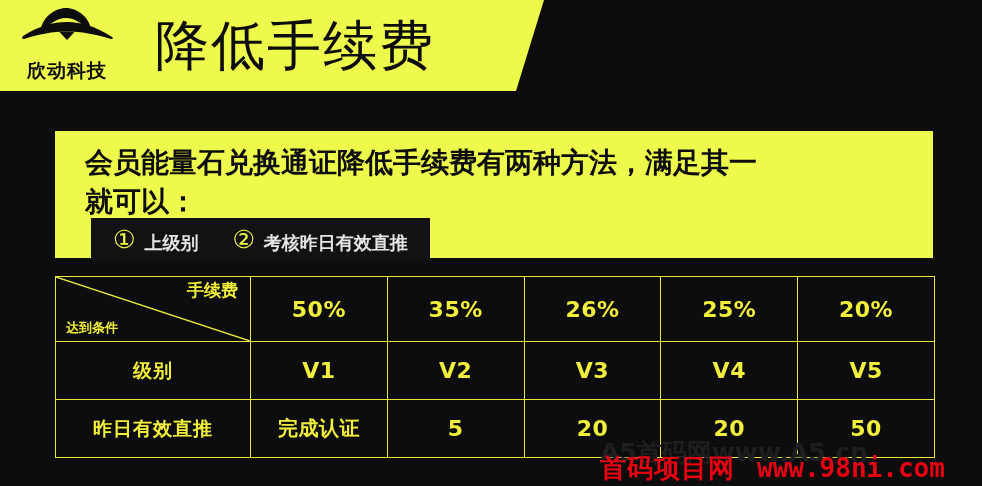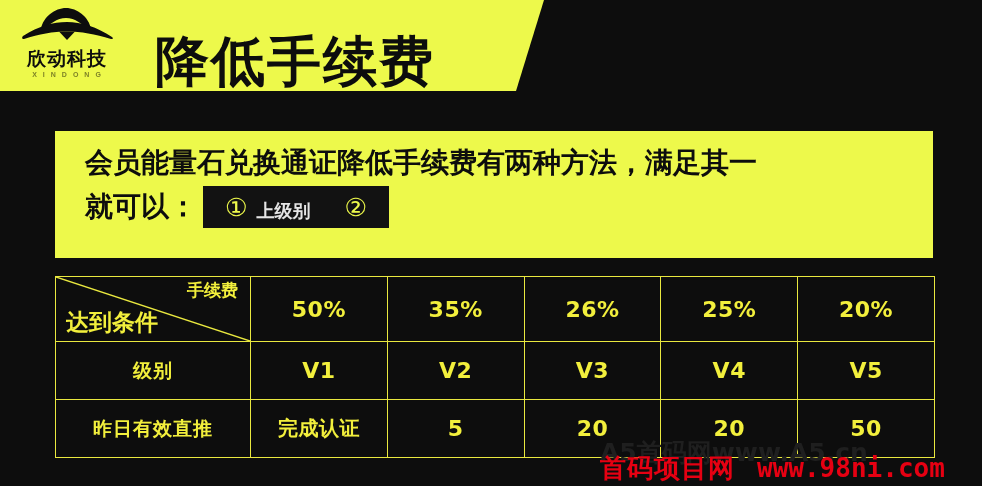--- a/index.html
+++ b/index.html
@@ -37,20 +37,21 @@
   .logo-block {
     position: absolute;
     left: 8px;
     top: 4px;
     width: 118px;
     height: 84px;
     display: flex;
     flex-direction: column;
     align-items: center;
     justify-content: flex-start;
+    gap: 12px;
   }
   .logo-mark {
     width: 96px;
     height: 42px;
     position: relative;
     margin-top: 2px;
   }
   .logo-mark svg { display: block; }
   .logo-cn {
     font-family: "DejaVu Sans", "Liberation Sans", sans-serif;
@@ -74,26 +75,25 @@
     white-space: nowrap;
   }
 
   .header-title {
     position: absolute;
     left: 155px;
     top: 50%;
     transform: translateY(-50%);
     font-family: "DejaVu Sans", "Liberation Sans", sans-serif;
     font-size: 54px;
-    font-weight: 700;
+    font-weight: 400;
     color: #0d0d0d;
     letter-spacing: 2px;
     line-height: 1;
     white-space: nowrap;
-    margin-top: 16px;
   }
 
   
   .callout {
     position: absolute;
     left: 55px;
     top: 131px;
     width: 878px;
     height: 127px;
     background: #edf94b;
@@ -104,22 +104,23 @@
     font-family: "DejaVu Sans", "Liberation Sans", sans-serif;
     font-size: 28px;
     font-weight: 700;
     color: #0d0d0d;
     letter-spacing: 0px;
     line-height: 1.15;
     white-space: nowrap;
   }
   .callout-line2 {
     display: flex;
-    align-items: center;
+    align-items: flex-start;
     margin-top: 7px;
+    flex-direction: column;
   }
   .callout-prefix {
     font-family: "DejaVu Sans", "Liberation Sans", sans-serif;
     font-size: 28px;
     font-weight: 700;
     color: #0d0d0d;
     line-height: 1.15;
     white-space: nowrap;
   }
   .method-bar {
@@ -190,21 +191,21 @@
     top: 5px;
     font-size: 17px;
     font-weight: 700;
     color: #f2ef3c;
     line-height: 1;
   }
   .corner-bottom {
     position: absolute;
     left: 10px;
     bottom: 7px;
-    font-size: 23px;
+    font-size: 13px;
     font-weight: 700;
     color: #f2ef3c;
     line-height: 1;
   }
   .row-head {
     font-size: 19px;
     letter-spacing: 1px;
   }
   .val-cell {
     font-size: 22px;
@@ -283,20 +284,21 @@
     <div class="callout-line1">会员能量石兑换通证降低手续费有两种方法，满足其一</div>
     <div class="callout-line2">
       <span class="callout-prefix">就可以：</span>
       <div class="method-bar">
         <div class="method">
           <span class="method-num">①</span>
           <span class="method-label">上级别</span>
         </div>
         <div class="method">
           <span class="method-num">②</span>
+          <span class="method-label">考核昨日有效直推</span>
         </div>
       </div>
     </div>
   </div>
 
   <table class="fee-table">
     <tbody>
       <tr class="r1">
         <td class="corner-cell">
           <svg class="diag" viewBox="0 0 194 64" preserveAspectRatio="none">

